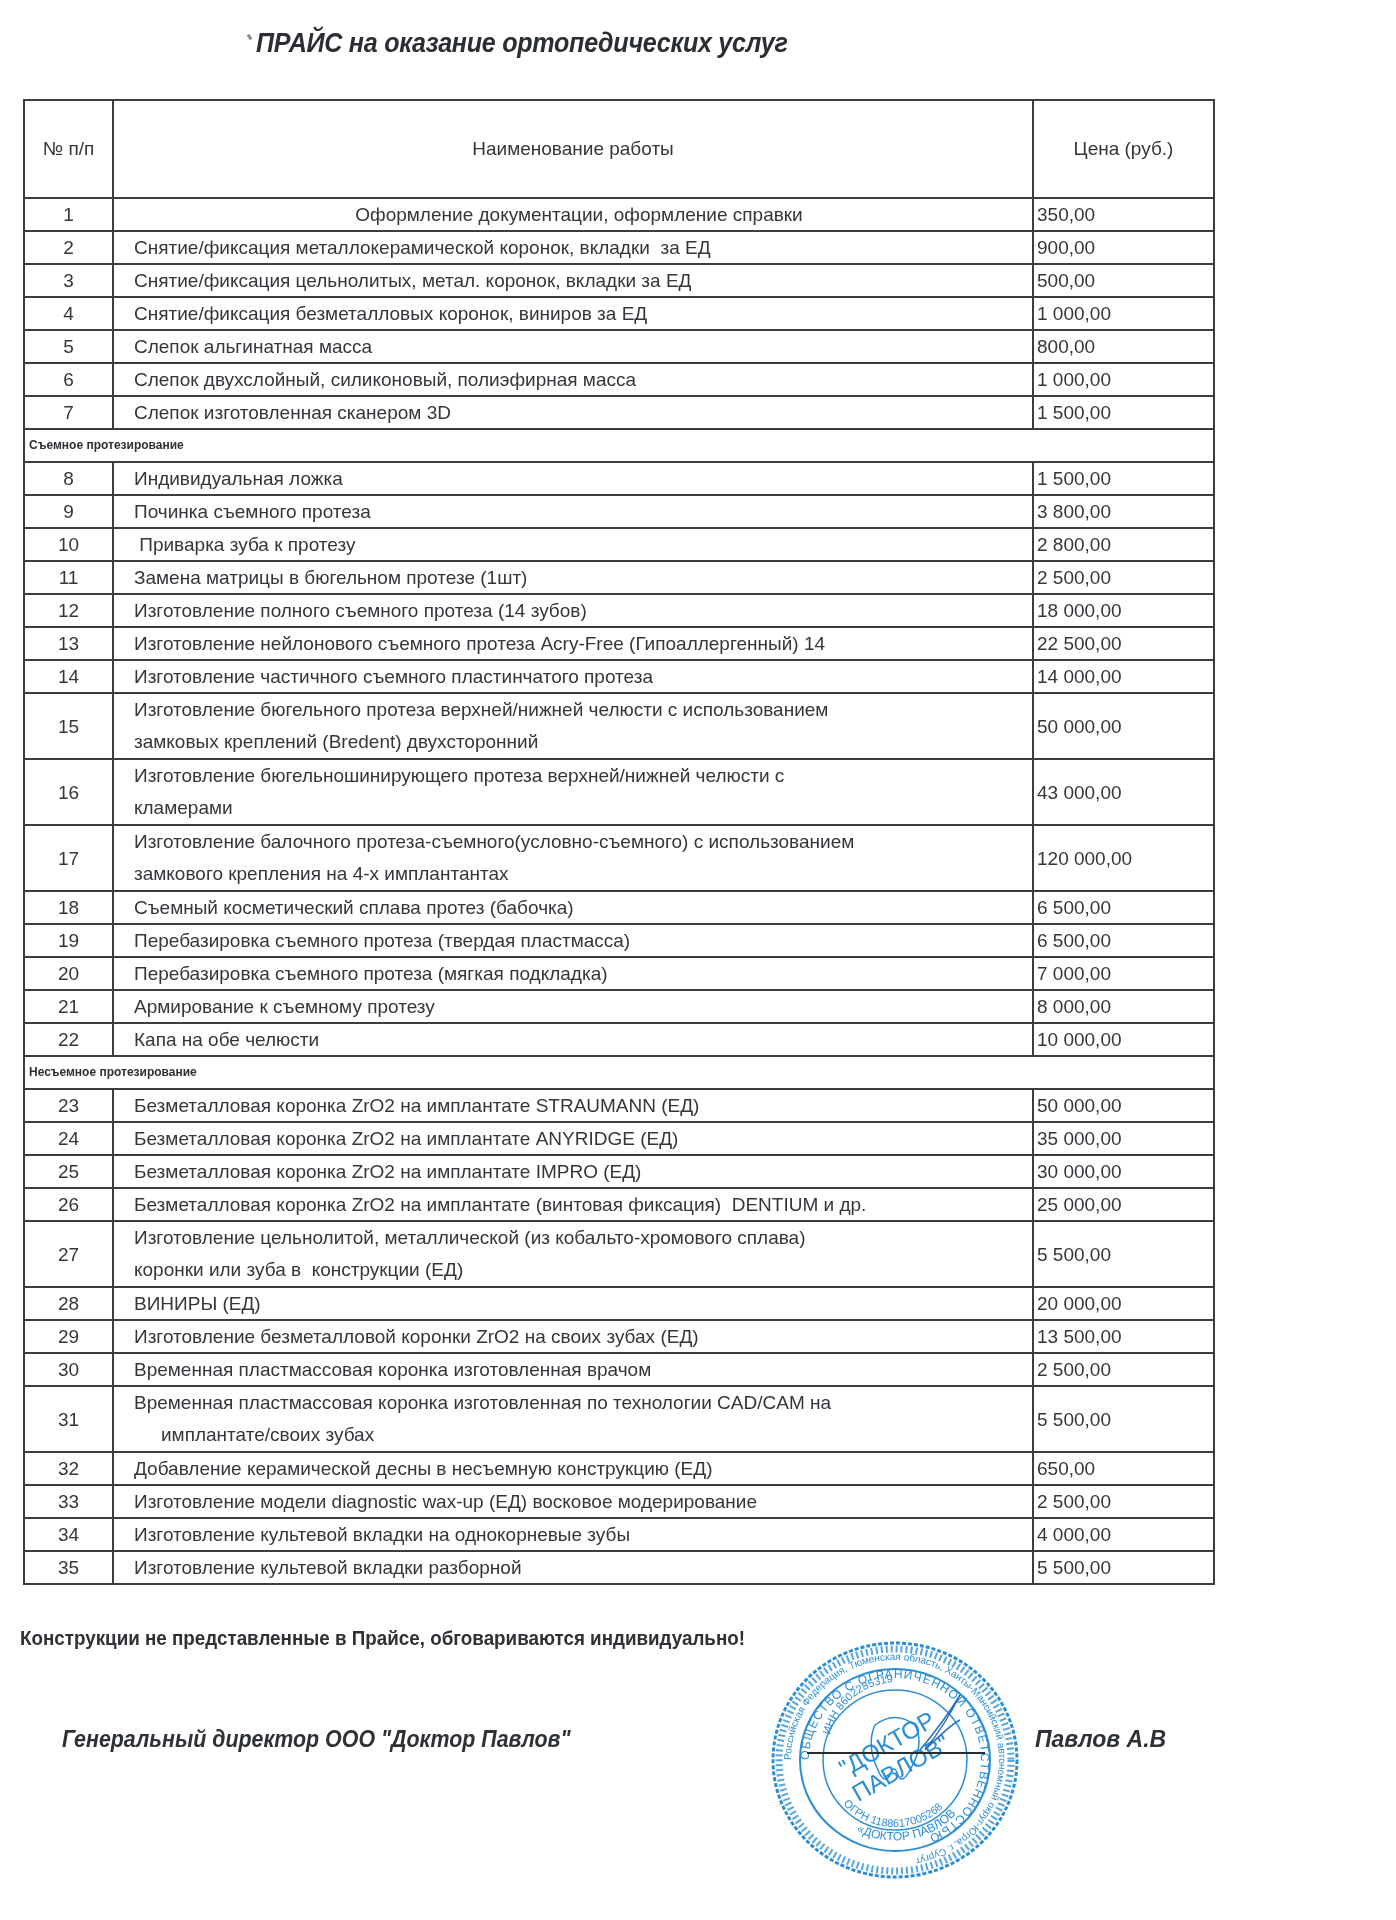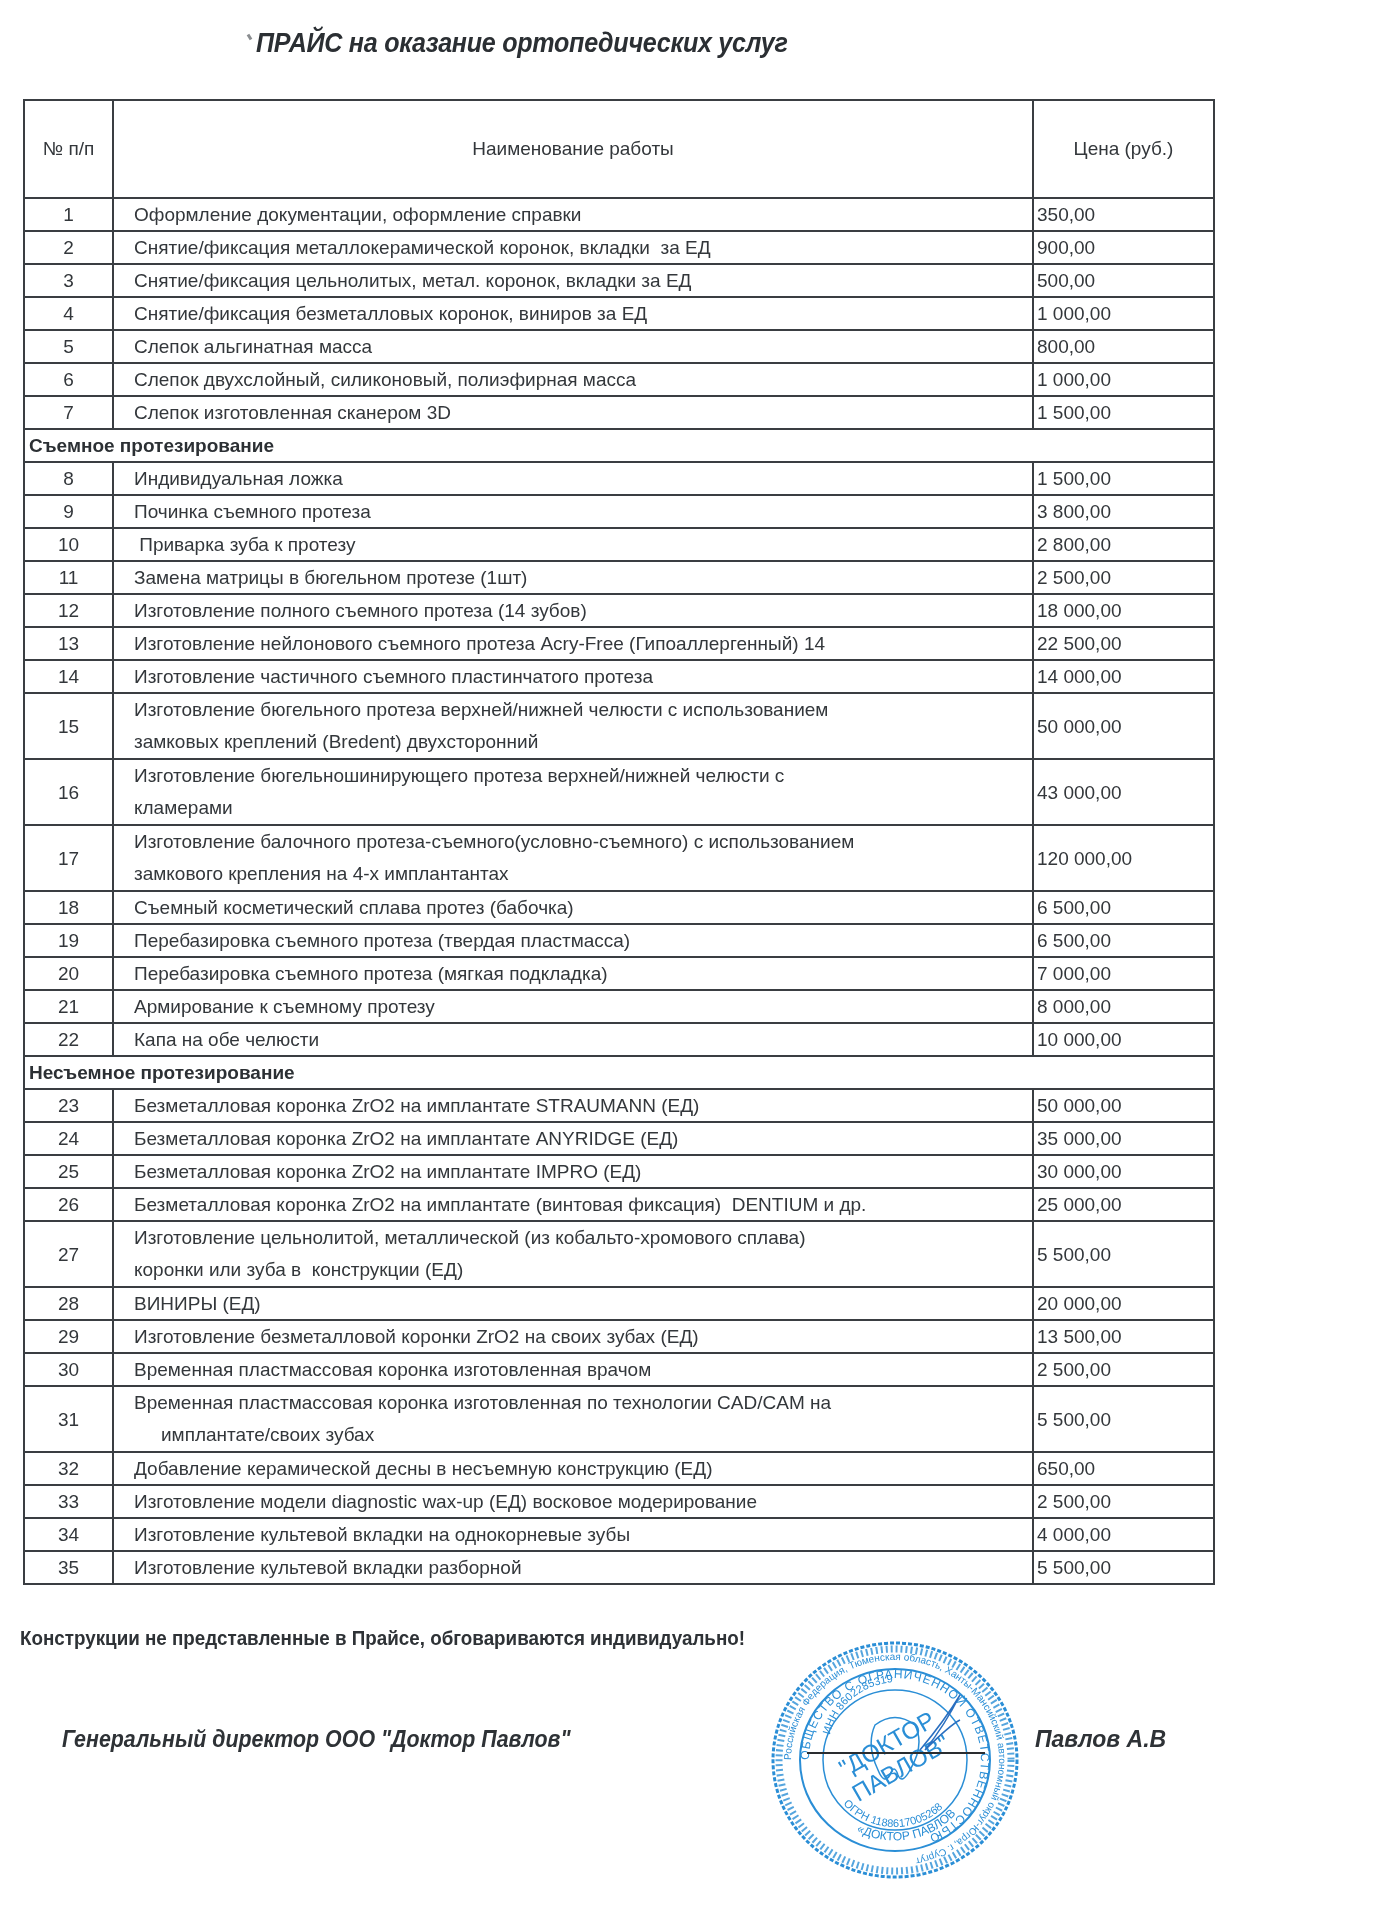--- a/index.html
+++ b/index.html
@@ -13,21 +13,21 @@
   col.c-num { width: 89px; } col.c-name { width: 920px; } col.c-price { width: 181px; }
   th { height: 96px; font-size: 19px; text-align: center; vertical-align: middle; }
   th.h-price { text-align: center; }
   td { font-size: 19px; line-height: 31px; vertical-align: middle; }
   td.num { text-align: center; }
   td.name { padding-left: 20px !important; padding-right: 8px !important; white-space: nowrap; overflow: hidden; }
   td.price { padding-left: 3px !important; }
   tr.r1 td { height: 31px; }
   tr.r2 td { height: 64px; }
   tr.r2 td.name { line-height: 32px; white-space: normal; }
-  tr.section td { height: 31px; font-weight: bold; padding-left: 4px !important; font-size: 19px; color: #2c3034; }
+  tr.section td { height: 31px; font-weight: bold; padding-left: 4px !important; font-size: 12px; color: #2c3034; }
   .foot-note { position: absolute; left: 20px; top: 1627px; font-size: 20px; font-weight: bold; color: #2e3236;
                white-space: nowrap; transform: scaleX(0.94); transform-origin: left top; }
   .director { position: absolute; left: 62px; top: 1726px; font-size: 23px; font-weight: bold; font-style: italic;
               color: #2e3236; white-space: nowrap; transform: scaleX(0.93); transform-origin: left top; }
   .signer { position: absolute; left: 1035px; top: 1726px; font-size: 23px; font-weight: bold; font-style: italic; color: #2e3236; white-space: nowrap; }
   .stamp { position: absolute; left: 770px; top: 1640px; width: 250px; height: 240px; }
   .sig-line { position: absolute; left: 807px; top: 1752px; width: 178px; height: 2px; background: #2a2d30; }
 </style>
 </head>
 <body>
@@ -44,21 +44,21 @@
   <thead>
     <tr>
       <th>№ п/п</th>
       <th>Наименование работы</th>
       <th class="h-price">Цена (руб.)</th>
     </tr>
   </thead>
   <tbody id="tbody">
       <tr class="r1">
         <td class="num">1</td>
-        <td class="name" style="white-space: pre;">Оформление документации, оформление справки</td>
+        <td class="name" style="white-space: pre; text-align: center;">Оформление документации, оформление справки</td>
         <td class="price">350,00</td>
       </tr>
       <tr class="r1">
         <td class="num">2</td>
         <td class="name" style="white-space: pre;">Снятие/фиксация металлокерамической коронок, вкладки  за ЕД</td>
         <td class="price">900,00</td>
       </tr>
       <tr class="r1">
         <td class="num">3</td>
         <td class="name" style="white-space: pre;">Снятие/фиксация цельнолитых, метал. коронок, вкладки за ЕД</td>

